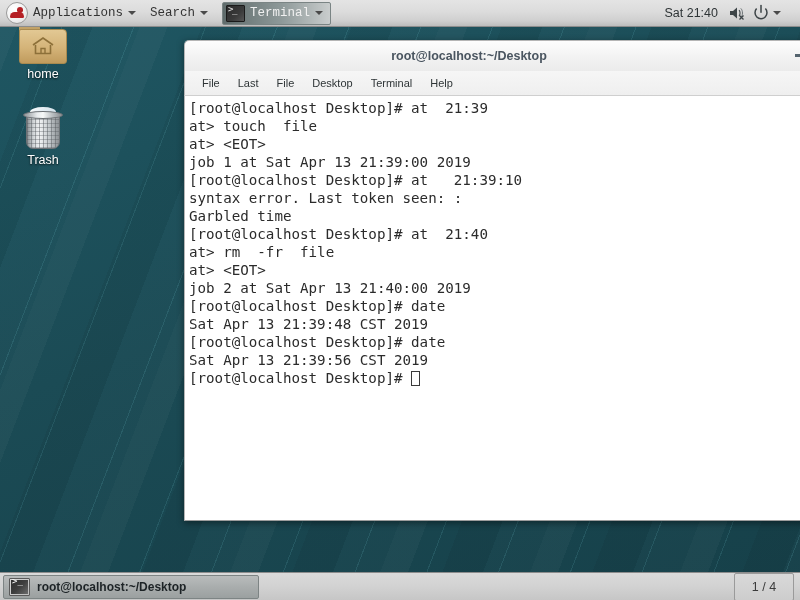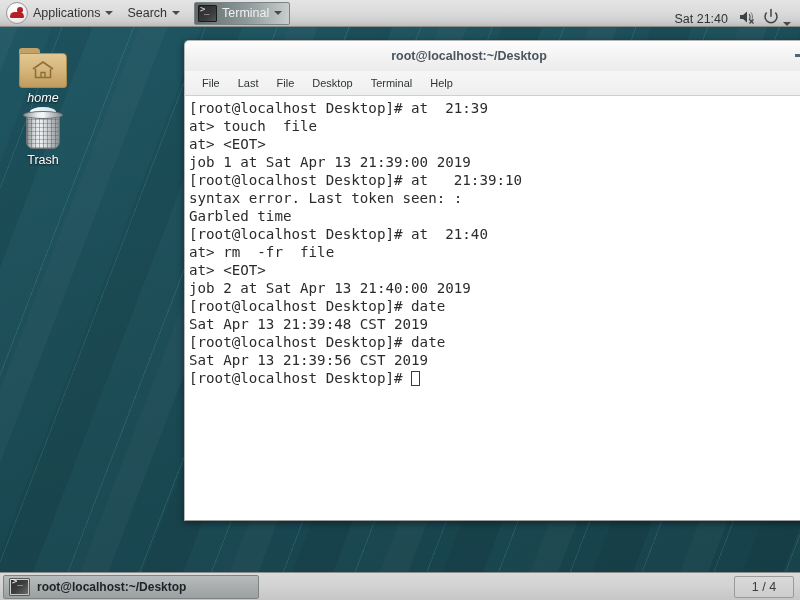--- a/index.html
+++ b/index.html
@@ -49,22 +49,22 @@
     width: 800px; height: 27px;
     background: linear-gradient(to bottom, #e4e4e4 0%, #dcdcdc 45%, #cfcfcf 80%, #bdbdbd 100%);
     border-bottom: 1px solid #8c8c8c;
     box-sizing: border-box;
     display: flex;
     align-items: center;
     font-size: 12.5px;
     color: #2e3436;
     z-index: 50;
   }
-  .panel-left { display: flex; align-items: center; height: 100%; }
-  .panel-right { margin-left: auto; display: flex; align-items: flex-end; height: 100%; padding-right: 9px; }
+  .panel-left { display: flex; align-items: center; height: 100%; font-family: Liberation Mono, monospace; }
+  .panel-right { margin-left: auto; display: flex; align-items: center; height: 100%; padding-right: 19px; }
 
   .menu-btn {
     display: flex;
     align-items: center;
     height: 100%;
     padding: 0 8px 0 6px;
     gap: 5px;
     cursor: default;
   }
   .menu-btn .lbl { font-size: 12.5px; color: #333; }
@@ -153,21 +153,21 @@
     text-align: center;
     z-index: 5;
   }
   .desk-icon .cap {
     margin-top: 3px;
     font-size: 12.5px;
     color: #ffffff;
     text-shadow: 0 1px 2px rgba(0,0,0,0.85);
     font-family: "Liberation Sans", sans-serif;
   }
-  #icon-home { left: 6px; top: 48px; font-style: italic; }
+  #icon-home { left: 6px; top: 24px; }
   #icon-trash { left: 6px; top: 104px; }
 
   .folder {
     width: 48px; height: 40px;
     margin: 0 auto;
     position: relative;
   }
   .folder .tab {
     position: absolute;
     left: 0; top: 0;
@@ -367,21 +367,21 @@
     position: absolute;
     left: 2px; top: -3px;
     font-family: "DejaVu Sans Mono", monospace;
     font-size: 9px;
     color: #ffffff;
     z-index: 2;
   }
   #workspace-switcher {
     margin-left: auto;
     margin-right: 6px;
-    width: 60px; height: 22px;
+    width: 60px; height: 28px;
     background: linear-gradient(to bottom, #d9d9d9 0%, #cdcdcd 100%);
     border: 1px solid #9a9a9a;
     border-radius: 2px;
     display: flex;
     align-items: center;
     justify-content: center;
     box-sizing: border-box;
   }
   #workspace-switcher .lbl { font-size: 12.5px; color: #3b3b3b; }
 </style>

